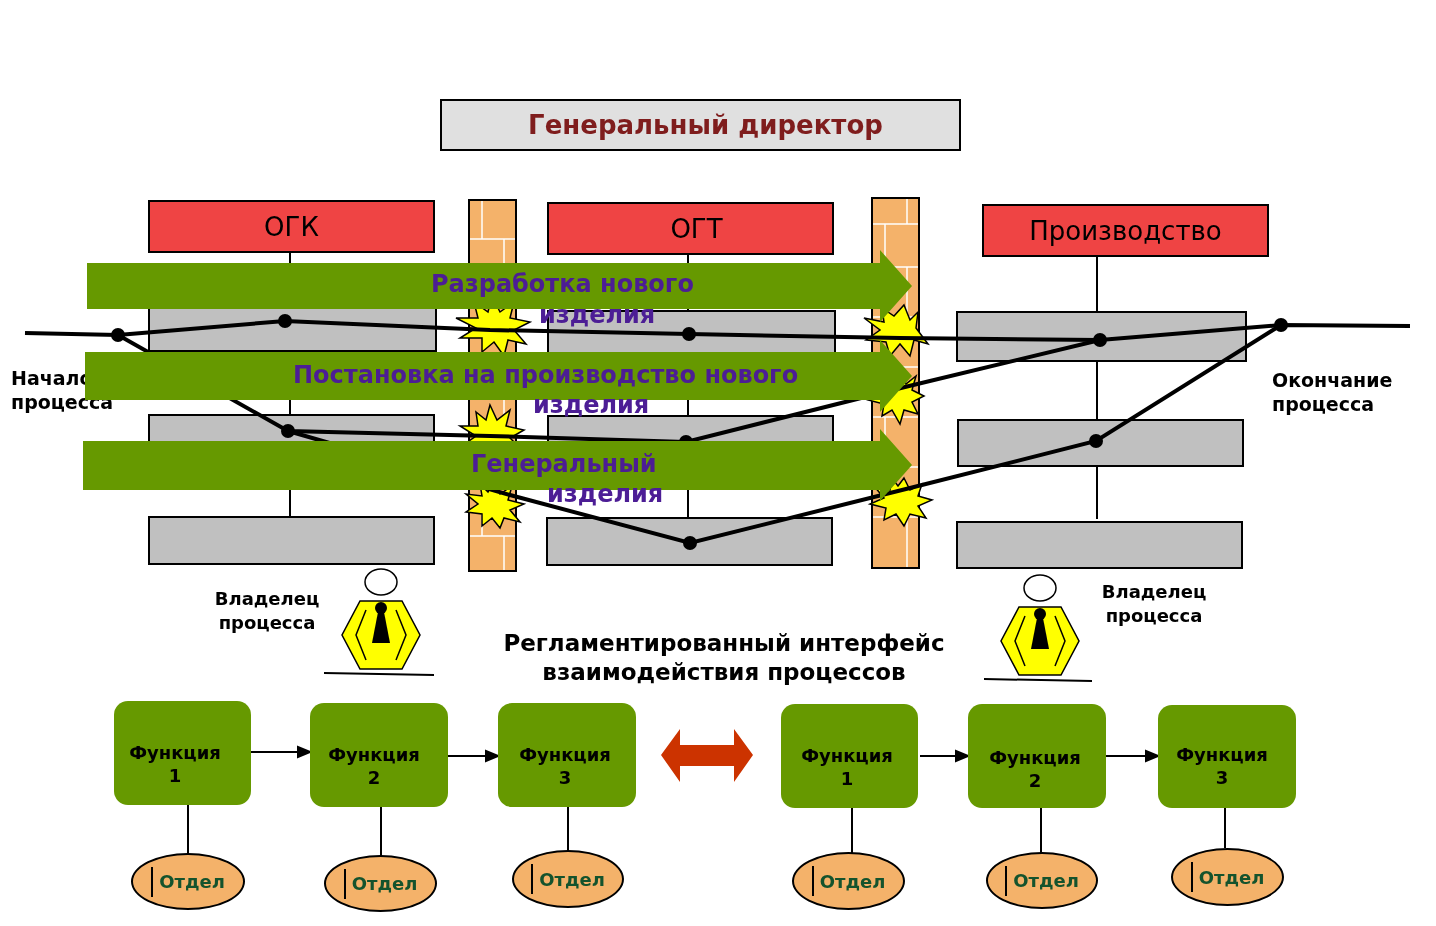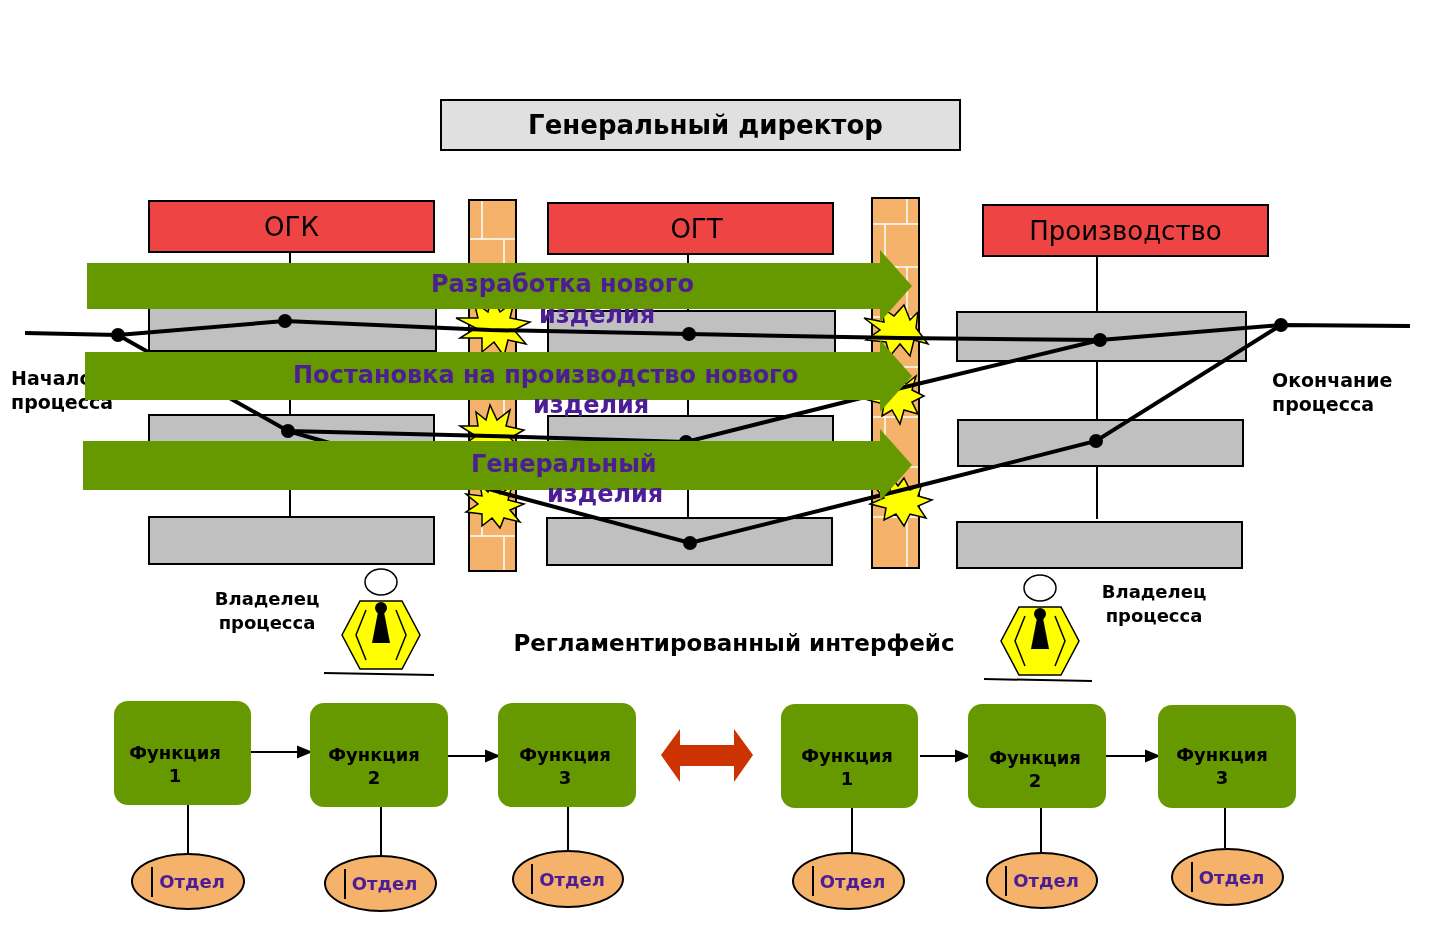--- a/index.html
+++ b/index.html
@@ -1,36 +1,36 @@
 <!DOCTYPE html>
 <html><head>
 <meta charset="utf-8">
 <style>
   html, body { margin:0; padding:0; background:#ffffff; }
   body { width:1436px; height:926px; position:relative; overflow:hidden;
          font-family:"DejaVu Sans", sans-serif; }
   .abs { position:absolute; }
   .gen-dir { left:440px; top:99px; width:521px; height:52px; background:#e0e0e0;
              border:2px solid #000; box-sizing:border-box; display:flex; align-items:center;
-             justify-content:center; font-weight:bold; font-size:26px; color:#000000; padding-left:10px; }
+             justify-content:center; font-weight:bold; font-size:26px; color:#7f1d1d; padding-left:10px; }
   .dept-head { background:#ef4444; border:2px solid #000; box-sizing:border-box;
                display:flex; align-items:center; justify-content:center;
                font-size:26px; color:#000; font-family:"DejaVu Sans", sans-serif; }
   .dept-box { background:#c0c0c0; border:2px solid #000; box-sizing:border-box; }
   .vline { background:#000; width:2px; }
   .wall { background:#f4b26a; border:2px solid #000; box-sizing:border-box; overflow:hidden; }
   .side-label { font-weight:bold; font-size:19px; line-height:24px; color:#000; }
   .proc-text { font-weight:bold; font-size:24px; color:#4c1d95; white-space:nowrap; }
   .owner-label { font-weight:bold; font-size:18px; line-height:24px; color:#000; text-align:center; }
   .iface-title { font-weight:bold; font-size:23px; line-height:29px; color:#000; text-align:center; }
   .func { background:#669900; border-radius:14px; box-sizing:border-box; }
   .func-label { font-weight:bold; font-size:18px; line-height:23px; color:#000; text-align:center; }
   .dept-oval { background:#f4b26a; border:2px solid #000; border-radius:50%; box-sizing:border-box;
                display:flex; align-items:center; justify-content:center;
-               font-weight:bold; font-size:18px; color:#4c1d95; }
+               font-weight:bold; font-size:18px; color:#14532d; }
   .dept-oval .cursor { width:2px; height:30px; background:#000; margin-right:6px; }
   svg { position:absolute; left:0; top:0; overflow:visible; }
 </style>
 </head>
 <body>
 
 <div class="abs gen-dir">
   <span>Генеральный директор</span>
 </div>
 
@@ -202,22 +202,23 @@
 
 <div class="abs owner-label" style="left:205px;top:587px;width:124px;">
   <div>Владелец</div>
     <div>процесса</div>
 </div>
 <div class="abs owner-label" style="left:1092px;top:580px;width:124px;">
   <div>Владелец</div>
     <div>процесса</div>
 </div>
 
-<div class="abs iface-title" style="left:484px;top:629px;width:500px;">
+<div class="abs iface-title" style="left:474px;top:629px;width:500px;">
   <div>Регламентированный интерфейс</div>
+    <div>взаимодействия процессов</div>
 </div>
 
 <div class="abs func" style="left:114px;top:701px;width:137px;height:104px;">
   <div class="func-label" style="position:absolute;left:6px;top:40px;width:110px;">
     <div>Функция</div>
       <div>1</div>
   </div>
 </div>
 <div class="abs func" style="left:310px;top:703px;width:138px;height:104px;">
   <div class="func-label" style="position:absolute;left:2px;top:40px;width:124px;">

